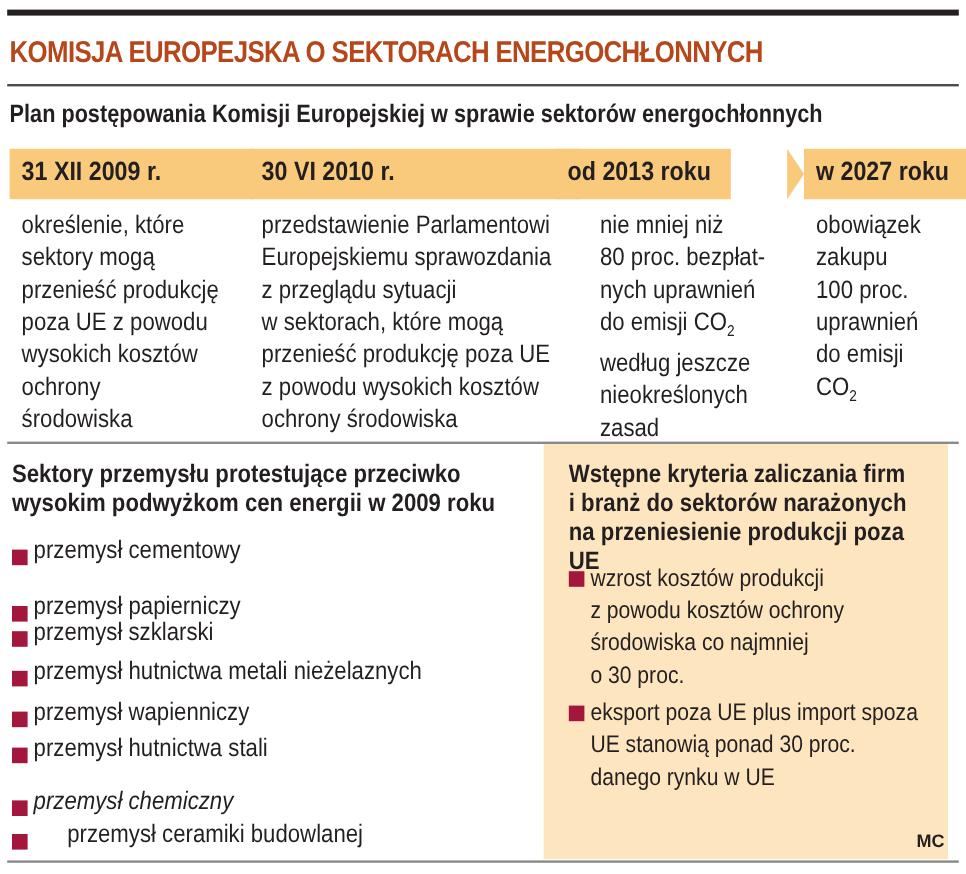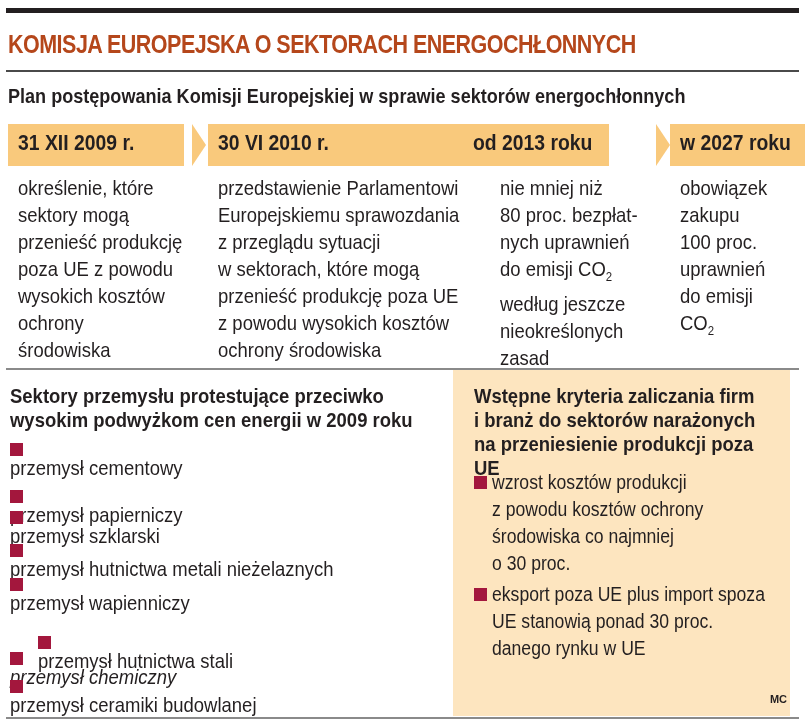--- a/index.html
+++ b/index.html
@@ -21,38 +21,38 @@
   .tl-text { position: absolute; top: 174px; font-size: 21px; line-height: 27px; white-space: pre-line;
              transform: scaleX(0.88); transform-origin: left top; color: #231f20; }
   .sub { font-size: 13px; vertical-align: -5px; }
 
   .rule2 { position: absolute; left: 6px; top: 368px; width: 793px; height: 2px; background: #8a8a8a; }
   .right-panel { position: absolute; left: 453px; top: 370px; width: 337px; height: 346px; background: #fde5bf; }
   .rule3 { position: absolute; left: 6px; top: 717px; width: 793px; height: 2px; background: #8a8a8a; }
 
   .sec-head { position: absolute; font-size: 21px; font-weight: bold; line-height: 24px; white-space: pre-line;
               transform: scaleX(0.88); transform-origin: left top; }
-  .list-item { position: absolute; left: 10px; height: 28px; display: flex; align-items: flex-start; flex-direction: column; }
+  .list-item { position: absolute; left: 10px; height: 28px; display: flex; align-items: flex-end; }
   .bullet { width: 13px; height: 13px; background: #a3173d; margin-right: 5px; flex: none; }
   .item-text { font-size: 21px; white-space: nowrap; transform: scaleX(0.88); transform-origin: left center; }
 
   .crit { position: absolute; left: 474px; display: flex; }
   .crit .bullet { margin-top: 7px; }
   .crit-text { font-size: 20px; line-height: 27px; white-space: pre-line; transform: scaleX(0.88); transform-origin: left top; }
-  .credit { position: absolute; right: 18px; top: 693px; font-size: 11px; font-weight: bold; color: #231f20; }
+  .credit { position: absolute; right: 18px; top: 693px; font-size: 15px; font-weight: bold; color: #231f20; }
 </style>
 </head>
 <body>
 
 <div class="topbar"></div>
 <div class="title">KOMISJA EUROPEJSKA O SEKTORACH ENERGOCHŁONNYCH</div>
 <div class="rule1"></div>
 <div class="subtitle">Plan postępowania Komisji Europejskiej w sprawie sektorów energochłonnych</div>
 
-<div class="tl-box" style="left:8px;width:176px;">
+<div class="tl-box" style="left:8px;width:176px;padding-left:28px;">
   <span class="tl-label">31 XII 2009 r.</span>
 </div>
 <div class="tl-arrow" style="left:192px;"></div>
 <div class="tl-box" style="left:208px;width:276px;">
   <span class="tl-label">30 VI 2010 r.</span>
 </div>
 <div class="tl-arrow" style="left:474px;"></div>
 <div class="tl-box" style="left:463px;width:146px;">
   <span class="tl-label">od 2013 roku</span>
 </div>
@@ -107,29 +107,29 @@
       <span class="item-text">przemysł szklarski</span>
     </div>
     <div class="list-item" style="top: 544.4px;">
       <span class="bullet"></span>
       <span class="item-text">przemysł hutnictwa metali nieżelaznych</span>
     </div>
     <div class="list-item" style="top: 578.2px;">
       <span class="bullet"></span>
       <span class="item-text">przemysł wapienniczy</span>
     </div>
-    <div class="list-item" style="top: 636px; margin-left: 28px;">
+    <div class="list-item" style="top: 608px;">
       <span class="bullet"></span>
       <span class="item-text">przemysł hutnictwa stali</span>
     </div>
     <div class="list-item" style="top: 652px; font-style: italic;">
       <span class="bullet"></span>
       <span class="item-text">przemysł chemiczny</span>
     </div>
-    <div class="list-item" style="top: 679.6px;">
+    <div class="list-item" style="top: 679.6px; gap: 28px;">
       <span class="bullet"></span>
       <span class="item-text">przemysł ceramiki budowlanej</span>
     </div>
   </div>
 
 <div class="sec-head" style="left:474px;top:384px;">Wstępne kryteria zaliczania firm
 i branż do sektorów narażonych
 na przeniesienie produkcji poza UE</div>
 <div class="crit" style="top:469px;">
   <span class="bullet"></span>

